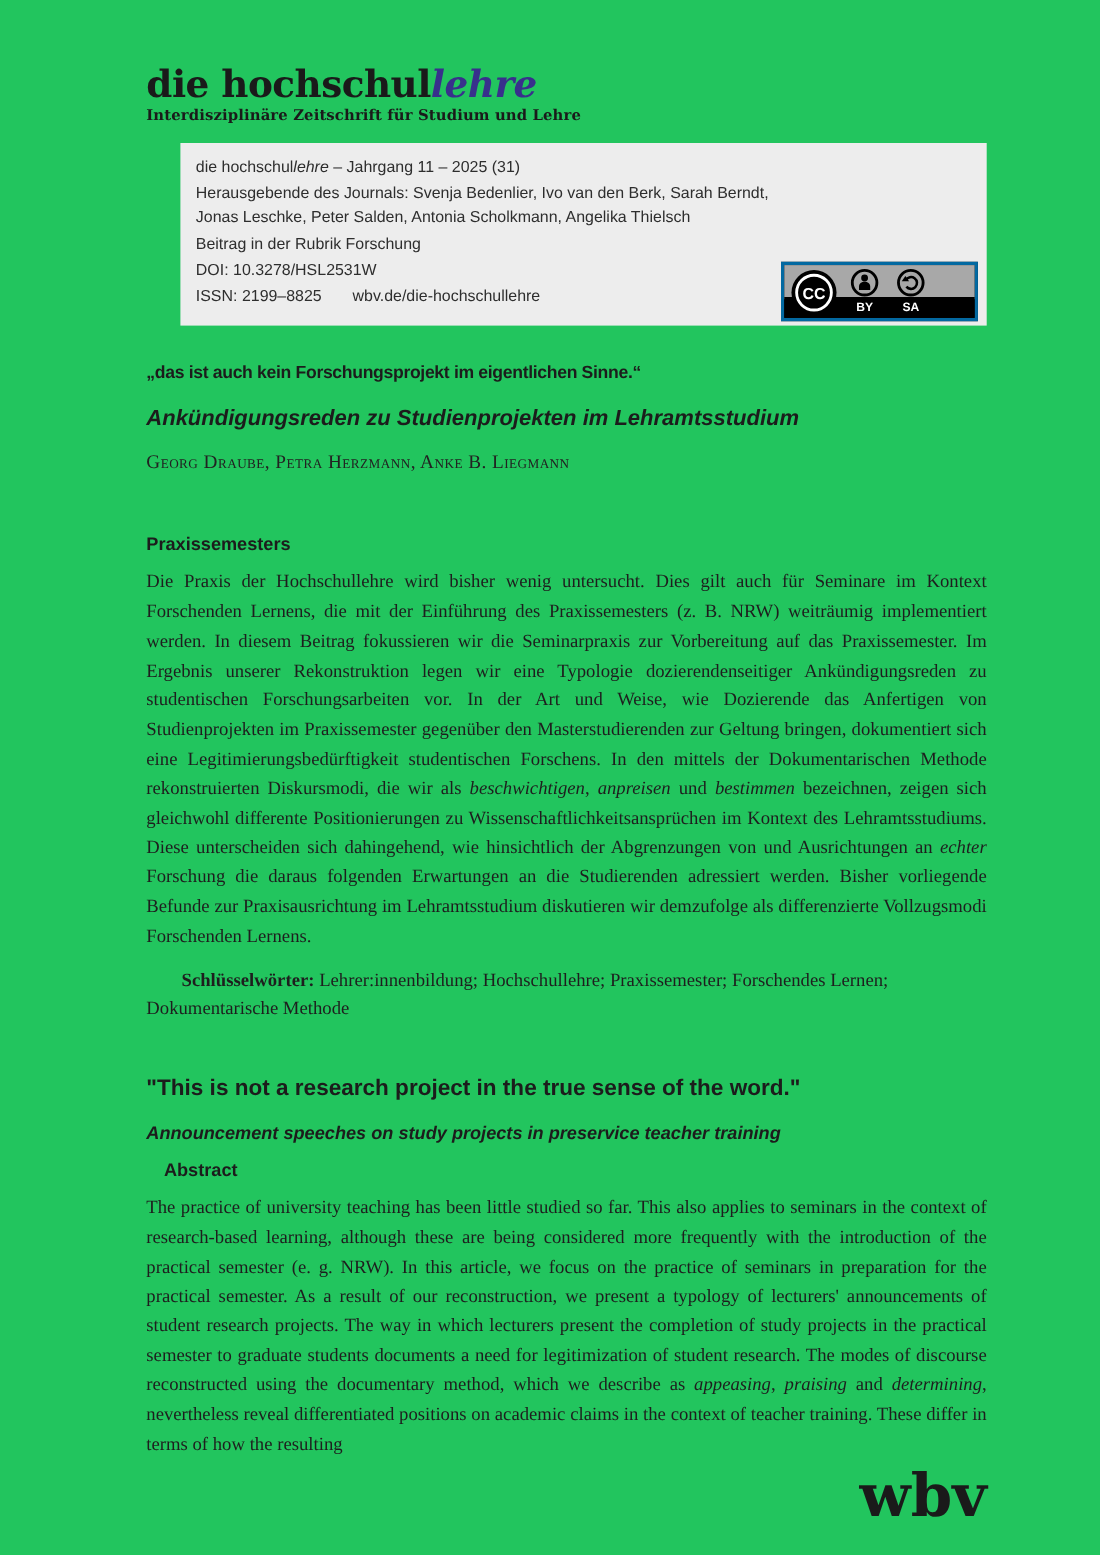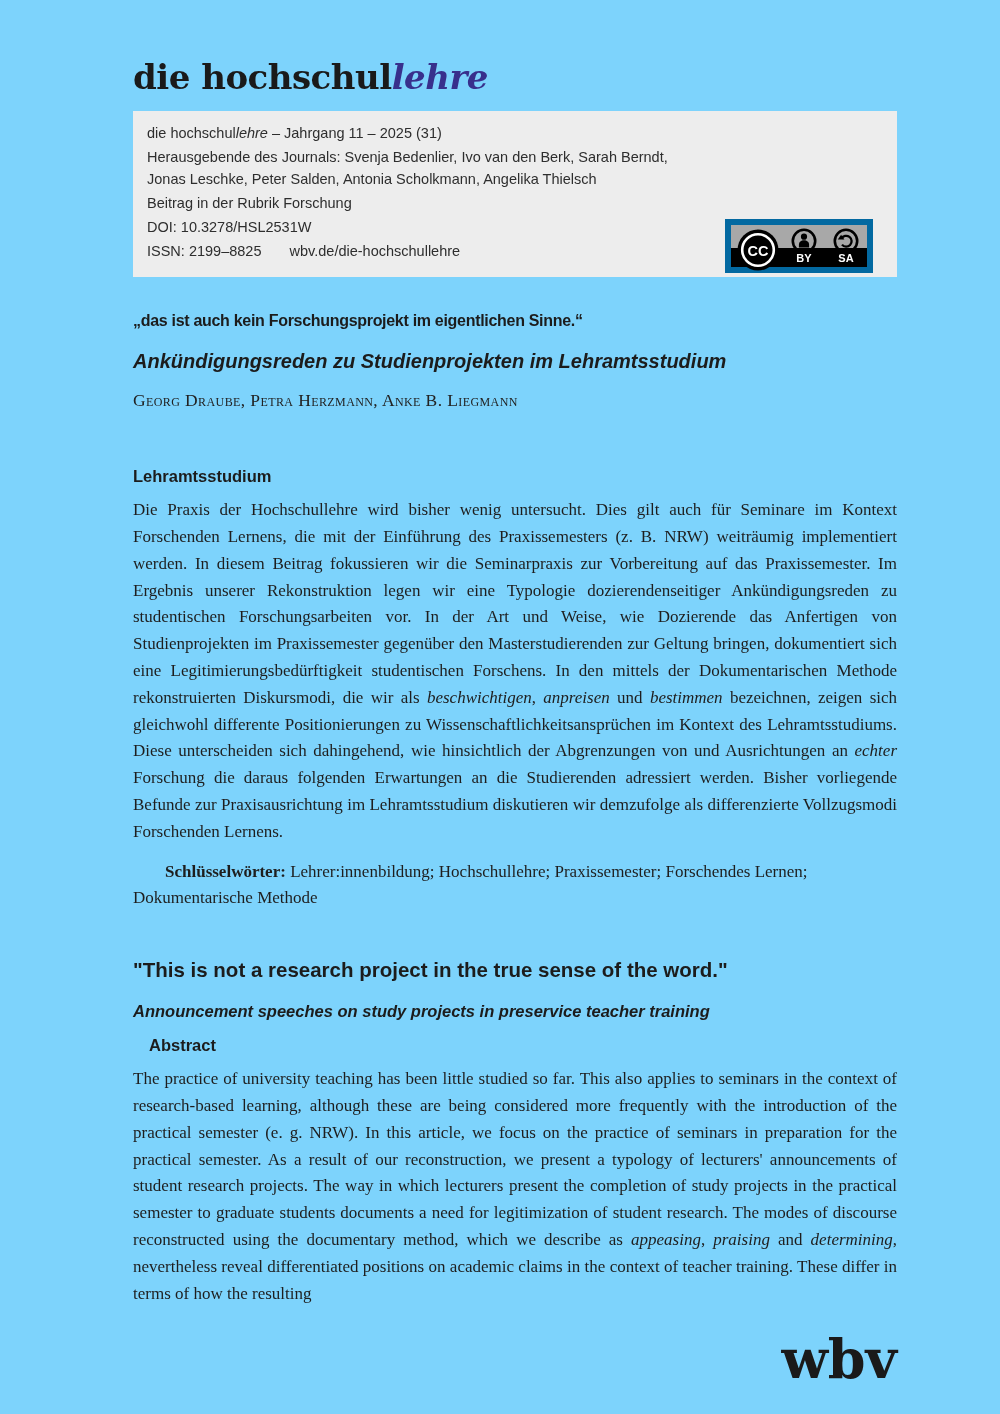--- a/index.html
+++ b/index.html
@@ -1,36 +1,36 @@
 <!DOCTYPE html>
 <html lang="de"><head>
 <meta charset="utf-8">
 <style>
   html,body{margin:0;padding:0;background:#fff;}
-  .page{position:relative;width:1000px;height:1414px;background:#7dd3fc;overflow:hidden;
+  .page{position:relative;width:1000px;height:1414px;background:#22c55e;overflow:hidden;
         font-family:"Liberation Serif",serif;color:#1d1d1d;}
   .content{position:absolute;left:133px;top:0;width:764px;}
 
   
   .masthead{padding-top:60px;}
   .logo-title{font-family:"DejaVu Serif",serif;font-weight:bold;font-size:34px;line-height:1;
               letter-spacing:-0.5px;color:#1a1a1a;}
   .logo-title em{font-style:italic;}
   .logo-sub{font-family:"DejaVu Serif",serif;font-weight:bold;font-size:13.5px;margin-top:3px;
             color:#1a1a1a;letter-spacing:0.1px;}
 
   
   .info-box{position:relative;margin-top:17px;background:#ededed;padding:11px 14px 13px 14px;
-            font-family:"Liberation Sans",sans-serif;font-size:14.5px;color:#2e2e2e;}
+            font-family:"Liberation Sans",sans-serif;font-size:14.5px;color:#2e2e2e;margin-left:31px;}
   .info-box p{margin:0 0 2px 0;line-height:22px;}
   .ib-url{margin-left:24px;}
 
   
-  .cc-badge{position:absolute;right:24px;bottom:4px;width:148px;height:54px;background:#000;
-            border:6px solid #0369a1;box-sizing:border-box;}
+  .cc-badge{position:absolute;right:8px;bottom:4px;width:179px;height:54px;background:#000;
+            border:3px solid #0369a1;box-sizing:border-box;}
   .cc-top{position:absolute;top:0;left:0;right:0;height:31px;background:#a8a8a8;}
   .cc-bottom{position:absolute;bottom:0;left:0;right:0;height:19px;background:#000;}
   .cc-lbl{position:absolute;bottom:2px;width:26px;text-align:center;color:#fff;
           font-family:"Liberation Sans",sans-serif;font-size:11px;font-weight:bold;line-height:13px;}
   .lbl-by{left:60px;} .lbl-sa{left:102px;}
   .cc-logo{position:absolute;left:6px;top:4px;}
   .cc-person{position:absolute;left:60px;top:3px;}
   .cc-sa{position:absolute;left:102px;top:3px;}
 
   
@@ -59,20 +59,21 @@
        font-weight:bold;font-size:54px;line-height:1;color:#1a1a1a;}
 </style>
 </head>
 <body>
 
 <div class="page">
   <div class="content">
 
     <header class="masthead">
       <div class="logo-title"><span>die hochschul</span><em style="color: rgb(56, 48, 140);">lehre</em></div>
+      <div class="logo-sub">Interdisziplinäre Zeitschrift für Studium und Lehre</div>
     </header>
 
     <section class="info-box">
       <p><span>die hochschul</span><em>lehre</em><span> – Jahrgang 11 – 2025 (31)</span></p>
       <p>
         <span>Herausgebende des Journals: Svenja Bedenlier, Ivo van den Berk, Sarah Berndt,</span><br>
         <span>Jonas Leschke, Peter Salden, Antonia Scholkmann, Angelika Thielsch</span>
       </p>
       <p>Beitrag in der Rubrik Forschung</p>
       <p>DOI: 10.3278/HSL2531W</p>
@@ -101,21 +102,21 @@
         </svg>
         <span class="cc-lbl lbl-by">BY</span>
         <span class="cc-lbl lbl-sa">SA</span>
       </div>
     </section>
 
     <h1 class="title-de" lang="de">„das ist auch kein Forschungsprojekt im eigentlichen Sinne.“</h1>
     <h2 class="subtitle-de" lang="de">Ankündigungsreden zu Studienprojekten im Lehramtsstudium</h2>
     <div class="authors">Georg Draube, Petra Herzmann, Anke B. Liegmann</div>
 
-    <h3 class="h-sect">Lehramtsstudium</h3>
+    <h3 class="h-sect">Praxissemesters</h3>
     <p class="abstract" lang="de"><span>Die Praxis der Hochschullehre wird bisher wenig untersucht. Dies gilt auch für Seminare im Kontext Forschenden Lernens, die mit der Einführung des Praxissemesters (z. B. NRW) weiträumig implementiert werden. In diesem Beitrag fokussieren wir die Seminarpraxis zur Vorbereitung auf das Praxissemester. Im Ergebnis unserer Rekonstruktion legen wir eine Typologie dozierendenseitiger Ankündigungsreden zu studentischen Forschungsarbeiten vor. In der Art und Weise, wie Dozierende das Anfertigen von Studienprojekten im Praxissemester gegenüber den Masterstudierenden zur Geltung bringen, dokumentiert sich eine Legitimierungsbedürftigkeit studentischen Forschens. In den mittels der Dokumentarischen Methode rekonstruierten Diskursmodi, die wir als </span><em>beschwichtigen</em><span>, </span><em>anpreisen</em><span> und </span><em>bestimmen</em><span> bezeichnen, zeigen sich gleichwohl differente Positionierungen zu Wissenschaftlichkeitsansprüchen im Kontext des Lehramtsstudiums. Diese unterscheiden sich dahingehend, wie hinsichtlich der Abgrenzungen von und Ausrichtungen an </span><em>echter</em><span> Forschung die daraus folgenden Erwartungen an die Studierenden adressiert werden. Bisher vorliegende Befunde zur Praxisausrichtung im Lehramtsstudium diskutieren wir demzufolge als differenzierte Vollzugsmodi Forschenden Lernens.</span></p>
     <p class="keywords" lang="de"><span style="font-weight: 700; margin-left: 32px;">Schlüsselwörter:</span><span> Lehrer:innenbildung; Hochschullehre; Praxissemester; Forschendes Lernen; Dokumentarische Methode</span></p>
 
     <h1 class="title-en" lang="en">"This is not a research project in the true sense of the word."</h1>
     <h2 class="subtitle-en" lang="en">Announcement speeches on study projects in preservice teacher training</h2>
     <h3 class="h-abstract">Abstract</h3>
     <p class="abstract" lang="en"><span>The practice of university teaching has been little studied so far. This also applies to seminars in the context of research-based learning, although these are being considered more frequently with the introduction of the practical semester (e. g. NRW). In this article, we focus on the practice of seminars in preparation for the practical semester. As a result of our reconstruction, we present a typology of lecturers' announcements of student research projects. The way in which lecturers present the completion of study projects in the practical semester to graduate students documents a need for legitimization of student research. The modes of discourse reconstructed using the documentary method, which we describe as </span><em>appeasing</em><span>, </span><em>praising</em><span> and </span><em>determining</em><span>, nevertheless reveal differentiated positions on academic claims in the context of teacher training. These differ in terms of how the resulting</span></p>
 
   </div>
 

